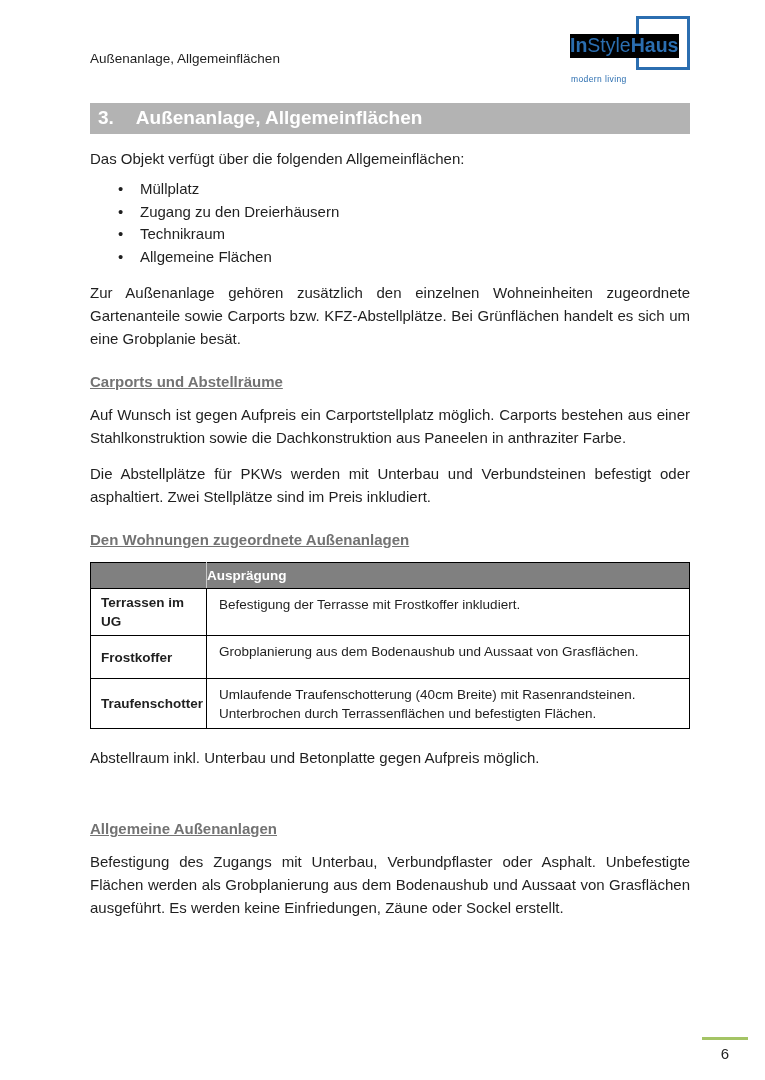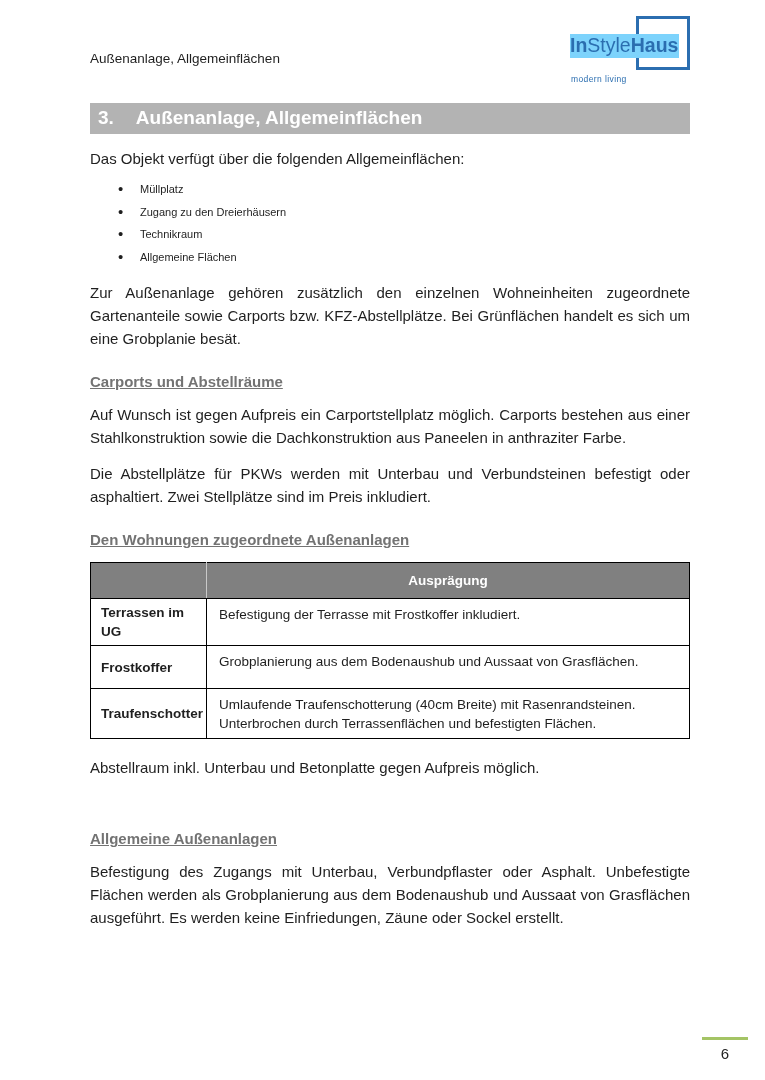--- a/index.html
+++ b/index.html
@@ -9,44 +9,44 @@
     font-family:"Liberation Sans", sans-serif; color:#1f1f1f;
     margin:0 auto; overflow:hidden;
   }
   .content { padding:14px 75px 0 90px; }
 
   
   .hdr { display:flex; justify-content:space-between; align-items:flex-start; height:76px; }
   .hdr-title { font-size:13.5px; margin-top:37px; color:#1f1f1f; }
   .logo { position:relative; width:120px; height:62px; flex:0 0 auto; }
   .logo-square { position:absolute; right:0; top:2px; width:54px; height:54px; border:3px solid #2b6eb0; }
-  .logo-text { position:absolute; left:0; top:20px; background:#7dd3fc; padding:2px 1px 2px 0;
+  .logo-text { position:absolute; left:0; top:20px; background:#000000; padding:2px 1px 2px 0;
                font-size:19.5px; line-height:1; white-space:nowrap; color:#2b6eb0; }
   .logo-text .b { font-weight:bold; }
   .logo-tagline { position:absolute; left:1px; top:60px; font-size:8.5px; letter-spacing:0.4px; color:#2b6eb0; background:#fff; padding-right:2px; }
 
   
   .section-bar { margin-top:13px; background:#b3b3b3; color:#ffffff; font-weight:bold;
                  font-size:19px; padding:4px 8px 5px 8px; display:flex; }
   .section-num { margin-right:22px; }
 
   
   .para { font-size:15px; line-height:23px; margin-top:13px; text-align:justify; }
   .para.noj { text-align:left; }
   .bullets { margin-top:8px; margin-bottom:4px; list-style:none; }
-  .bullets li { font-size:11px; line-height:22.5px; padding-left:50px; position:relative; }
+  .bullets li { font-size:15px; line-height:22.5px; padding-left:50px; position:relative; }
   .bullets li::before { content:"•"; position:absolute; left:28px; font-size:15px; }
 
   .subhead { margin-top:23px; font-size:15px; font-weight:bold; color:#737373;
              text-decoration:underline; }
 
   
   table.spec { border-collapse:collapse; width:100%; margin-top:14px; table-layout:fixed; }
   table.spec td, table.spec th { border:1px solid #000000; font-size:13.5px; line-height:19px; }
-  table.spec th { background:#808080; color:#ffffff; font-weight:bold; height:36px; text-align:center; }
+  table.spec th { background:#808080; color:#ffffff; font-weight:bold; height:26px; text-align:left; }
   table.spec th.blank { width:116px; border-right:1px solid #c9c9c9; }
   table.spec th.val-h { border-left:none; }
   td.t-label { font-weight:bold; vertical-align:middle; padding:4px 8px 4px 10px; }
   td.t-value { vertical-align:top; padding:6px 10px 5px 12px; }
   tr.r1 { height:33px; } tr.r2 { height:43px; } tr.r3 { height:48px; }
 
   .note { font-size:15px; line-height:23px; margin-top:17px; }
   .gap-lg { margin-top:51px; }
 
   

